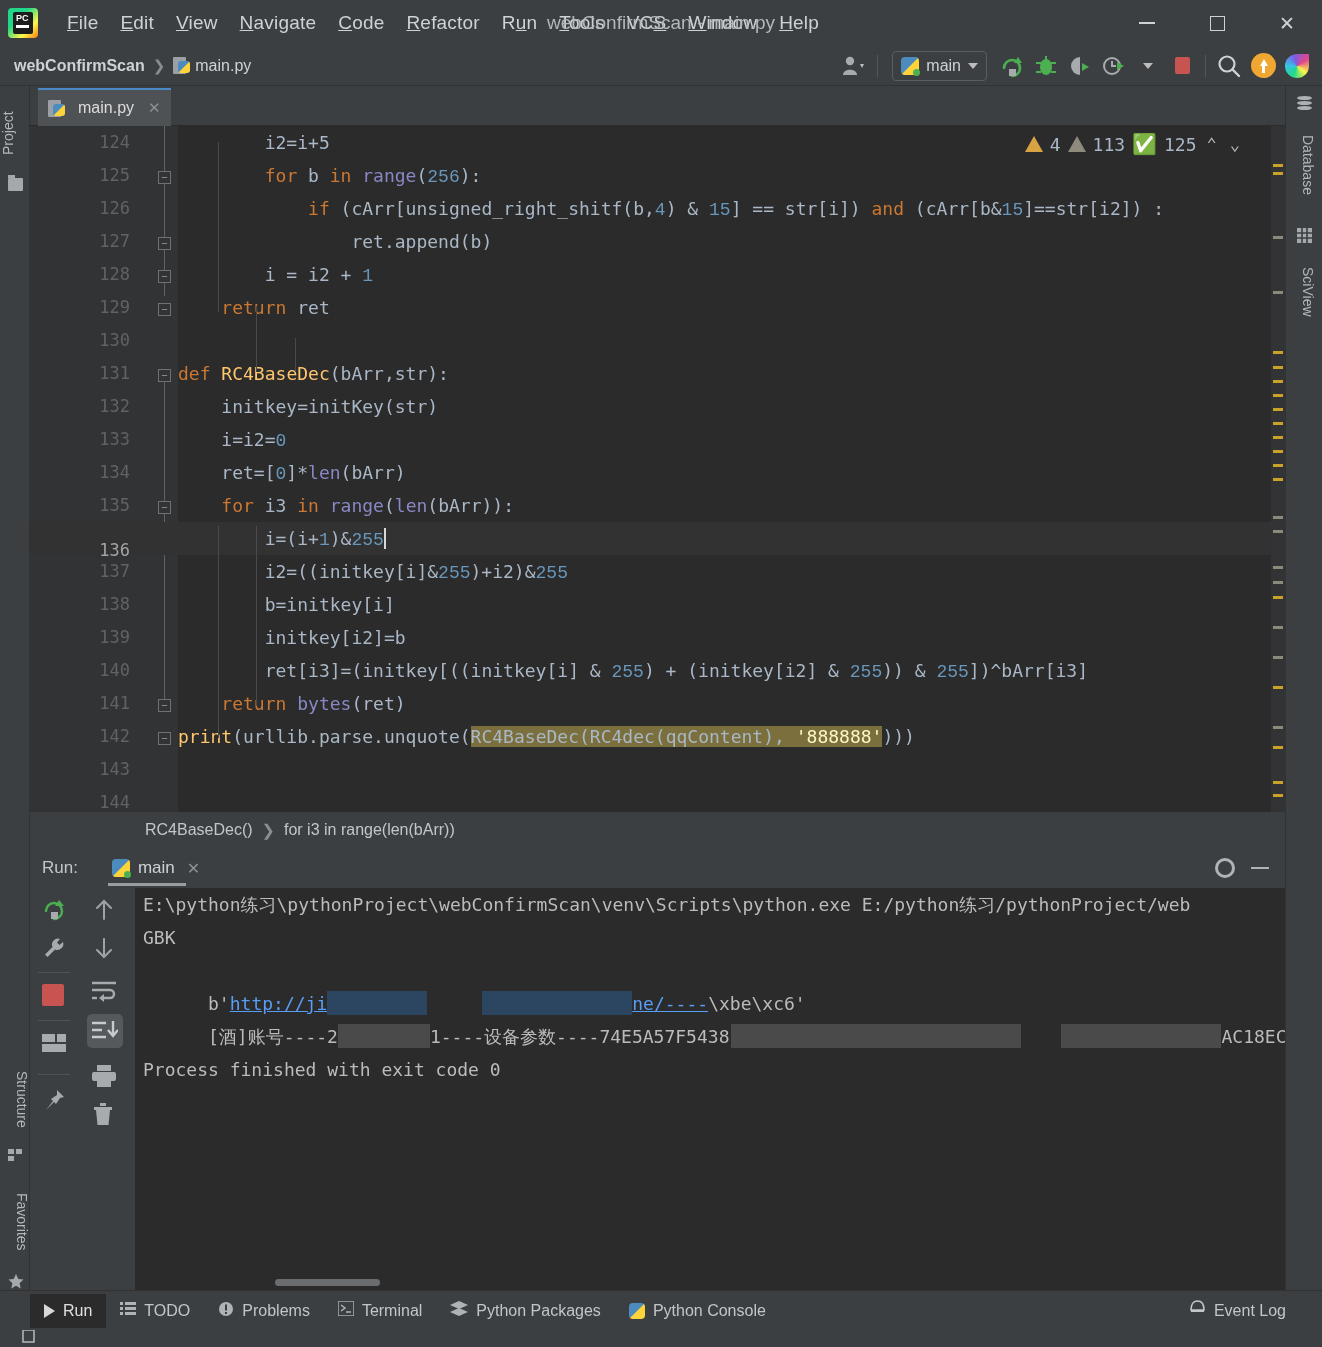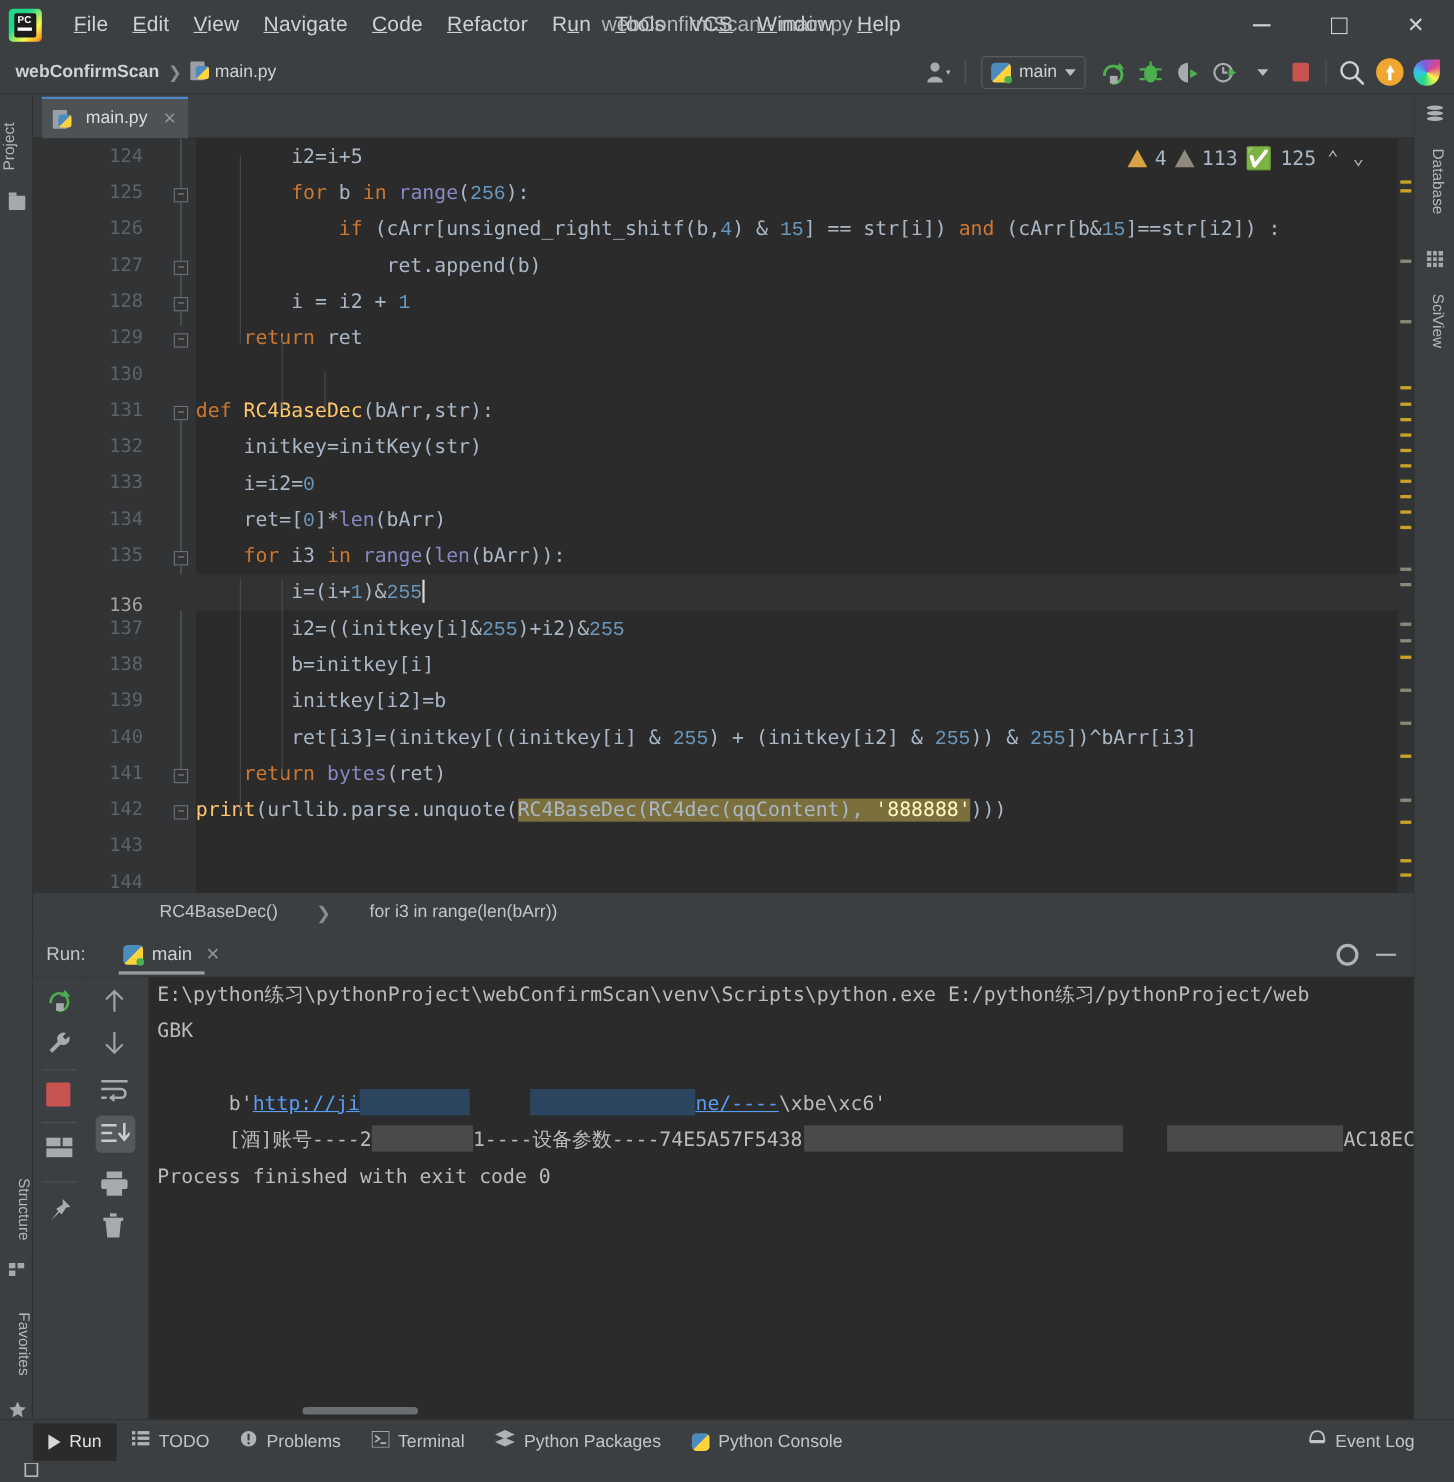--- a/index.html
+++ b/index.html
@@ -190,21 +190,21 @@
   .arw { color:#b6b9bb; font-size:17px; padding:0 3px;}
 
   
   .stripe { position:absolute; right:0; top:0; width:14px; height:686px; background:#313335; }
   .stripe div { position:absolute; left:2px; width:10px; height:3px; }
 
   
   .bcbar {
     position: absolute; left: 30px; top: 812px; width: 1255px; height: 36px;
     background: #3c3f41; display: flex; align-items: center; padding-left: 115px;
-    font-size: 16px; color: #c3c6c8; gap: 26px;
+    font-size: 16px; color: #c3c6c8;
   }
   .bcbar .sep { color: #8a8d8f; margin: 0 9px; }
 
   
   .runhdr {
     position: absolute; left: 30px; top: 848px; width: 1255px; height: 40px;
     background: #3c3f41; display: flex; align-items: center;
   }
   .runhdr .lbl { font-size: 17px; color: #c3c6c8; margin-left: 12px; }
   .runtab {

